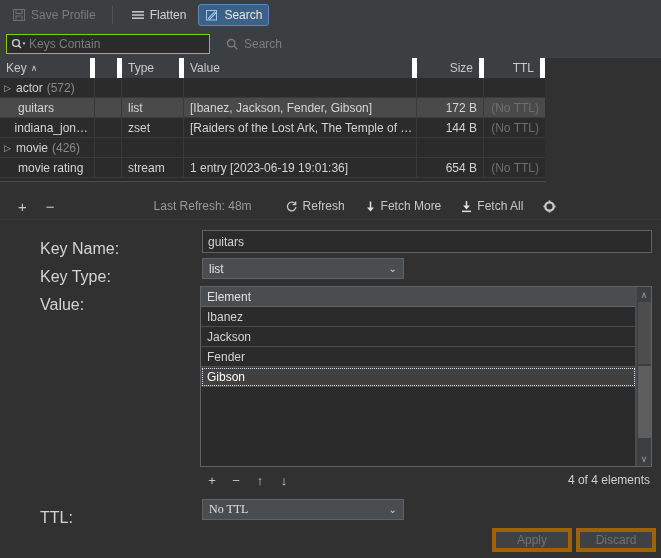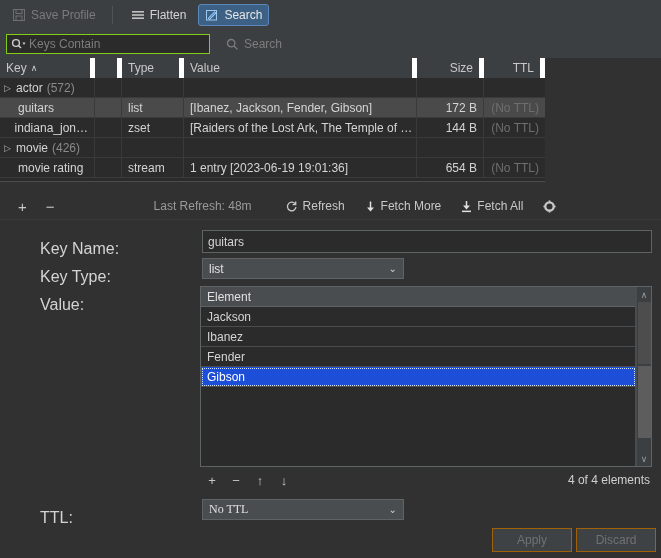--- a/index.html
+++ b/index.html
@@ -109,21 +109,21 @@
   .listbody { flex: 1; min-width: 0; position: relative; }
   .lhead {
     height: 20px; background: #4a4d4f; color: #e0e0e0;
     display: flex; align-items: center; padding: 0 6px;
     border-bottom: 1px solid #5e6366;
   }
   .lrow {
     height: 20px; display: flex; align-items: center; padding: 0 6px;
     border-bottom: 1px solid #4a4d4f; color: #d4d4d4;
   }
-  .lrow.sel { background: #1d4ed8; color: #ffffff; outline: 1px dotted #cfe3f7; outline-offset: -2px; }
+  .lrow.sel { background: #404040; color: #ffffff; outline: 1px dotted #cfe3f7; outline-offset: -2px; }
   .listcolsep { position:absolute; right:0; top:0; width:1px; height:100%; background:#4a4d4f; }
   .vscroll {
     width: 15px; background: #3c3f41; display: flex; flex-direction: column;
     align-items: center; border-left: 1px solid #4a4d4f;
   }
   .vs-arrow { height: 15px; width: 15px; display:flex; align-items:center; justify-content:center; color:#9a9a9a; font-size:9px; }
   .vs-track { flex: 1; width: 15px; position: relative; }
   .vs-thumb { position: absolute; left: 1px; width: 13px; background: #5d5d5d; }
   .vs-thumb.a { top: 0; height: 62px; background: #4d4d4d; }
   .vs-thumb.b { top: 64px; height: 72px; background: #5d5d5d; }
@@ -132,21 +132,21 @@
   .listfoot {
     position: absolute; left: 200px; top: 469px; width: 452px; height: 22px;
     display: flex; align-items: center;
   }
   .lf-btn { width: 24px; text-align: center; color: #c8c8c8; font-size: 13px; }
   .elemcount { margin-left: auto; color: #d0d0d0; font-size: 12px; padding-right: 2px; }
 
   
   .btn {
     position: absolute; height: 24px; width: 80px;
-    background: #3f4244; border: 1px solid #a16207; color: #6f7274;
+    background: #3f4244; border: 4px solid #a16207; color: #6f7274;
     display: flex; align-items: center; justify-content: center; font-size: 12px;
   }
   .btn-apply   { left: 492px; top: 528px; }
   .btn-discard { left: 576px; top: 528px; }
 
   svg { display: block; }
 </style>
 </head>
 <body>
 
@@ -363,24 +363,24 @@
     <span>list</span>
     <span class="caret">⌄</span>
   </div>
 
   <div class="listwrap">
     <div class="listbody">
       <div class="lhead">
         <span>Element</span>
       </div>
       <div class="lrow">
+        <span>Ibanez</span>
+      </div>
+      <div class="lrow">
         <span>Jackson</span>
-      </div>
-      <div class="lrow">
-        <span>Ibanez</span>
       </div>
       <div class="lrow">
         <span>Fender</span>
       </div>
       <div class="lrow sel">
         <span>Gibson</span>
       </div>
       <div class="listcolsep"></div>
     </div>
 

